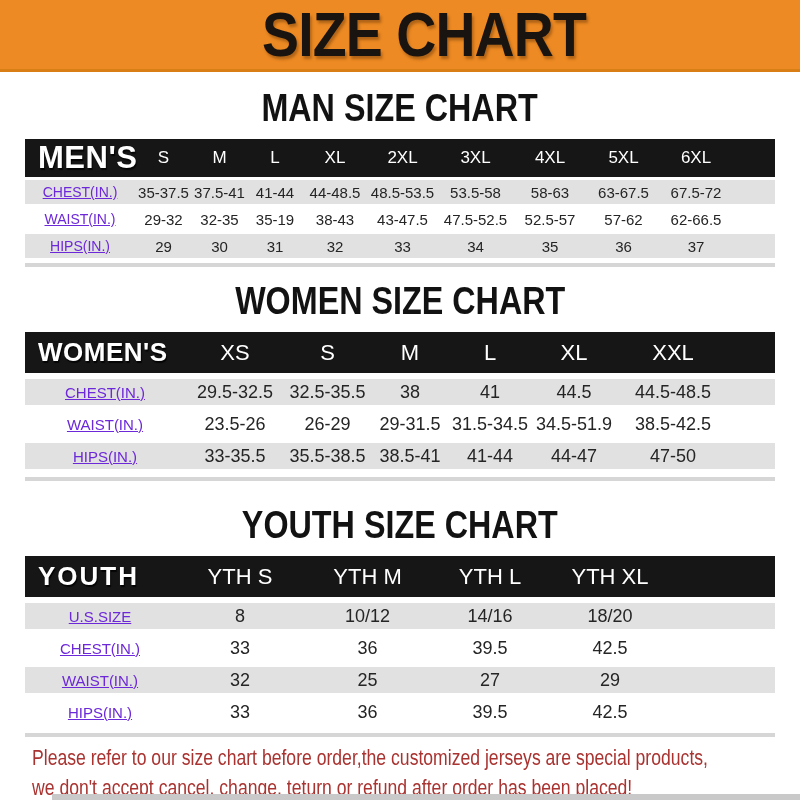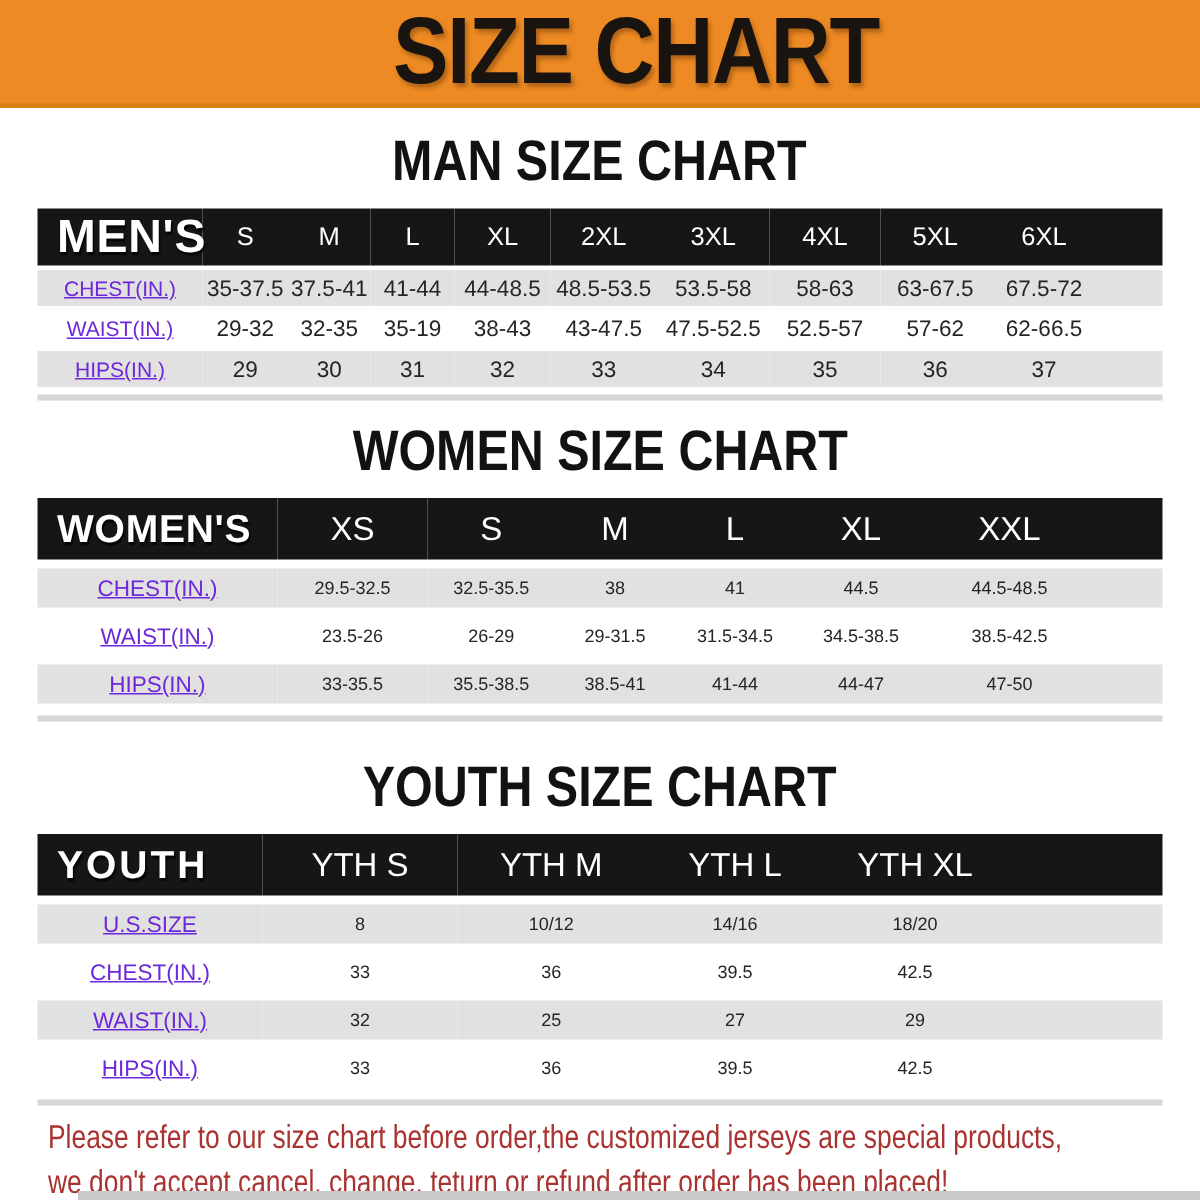--- a/index.html
+++ b/index.html
@@ -75,21 +75,21 @@
   table.youth-table tr.head th.corner { letter-spacing: 2px; }
 
   td {
     text-align: center;
     font-size: 15px;
     color: #252525;
     height: 24px;
     white-space: nowrap;
     background: #ffffff;
   }
-  table.wide-table td { height: 26px; font-size: 12px; }
+  table.wide-table td { height: 26px; font-size: 18px; }
   tr.gray td { background: var(--row-gray, #e1e1e1); }
   td.lbl { font-size: 14px; color: #6d28d9; text-decoration: underline; }
   table.wide-table td.lbl { font-size: 15px; }
 
   .table-edge {
     width: 750px; height: 4px;
     background: #d6d6d6;
     margin: 2px auto 0 auto;
   }
 
@@ -229,21 +229,21 @@
       <td>44.5</td>
       <td>44.5-48.5</td>
       <td></td>
     </tr>
     <tr>
       <td class="lbl">WAIST(IN.)</td>
       <td>23.5-26</td>
       <td>26-29</td>
       <td>29-31.5</td>
       <td>31.5-34.5</td>
-      <td>34.5-38.5</td>
+      <td>34.5-51.9</td>
       <td>38.5-42.5</td>
       <td></td>
     </tr>
     <tr class="gray">
       <td class="lbl">HIPS(IN.)</td>
       <td>33-35.5</td>
       <td>35.5-38.5</td>
       <td>38.5-41</td>
       <td>41-44</td>
       <td>44-47</td>

